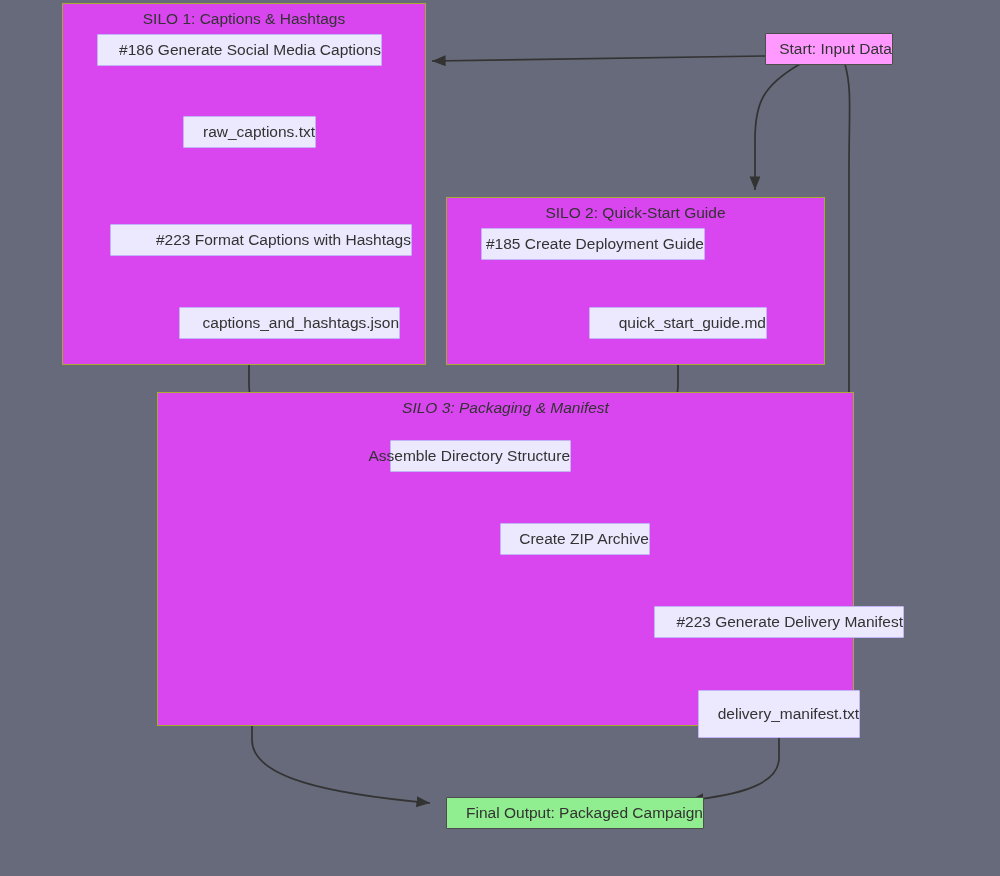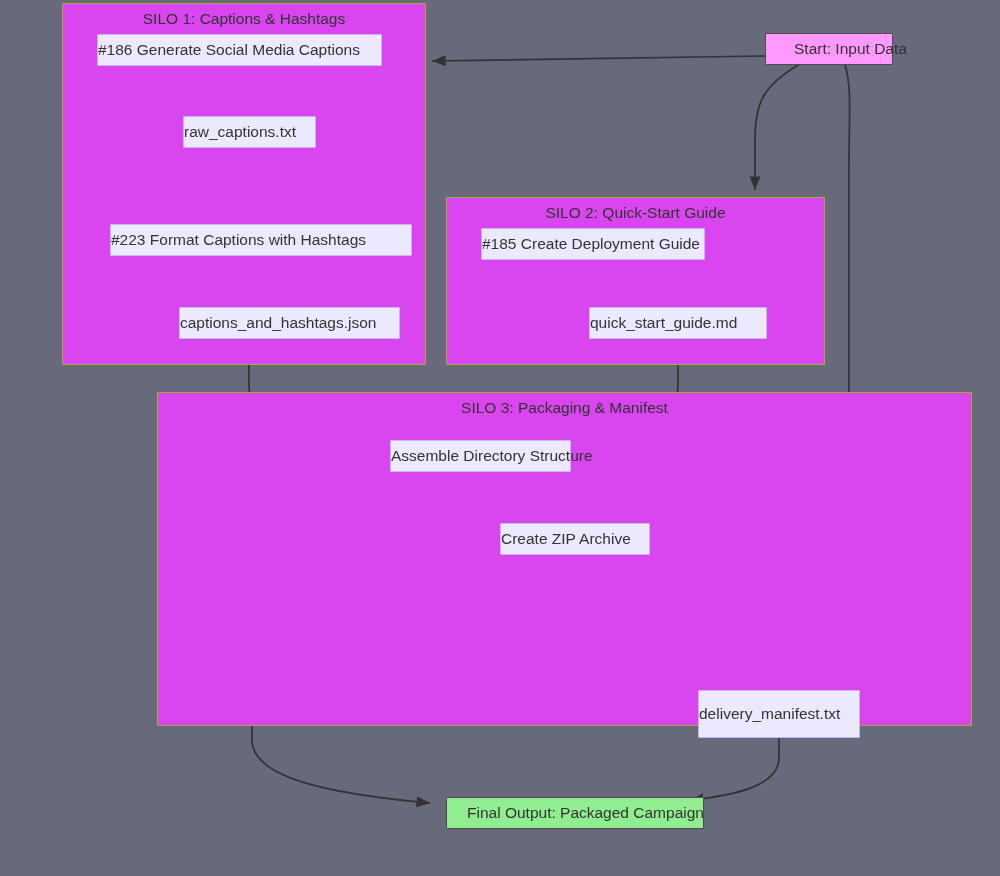--- a/index.html
+++ b/index.html
@@ -37,21 +37,21 @@
     left: 0;
     font-size: 15.5px;
     color: #333333;
     white-space: nowrap;
   }
   .node {
     position: absolute;
     box-sizing: border-box;
     display: flex;
     align-items: center;
-    justify-content: flex-start;
+    justify-content: flex-end;
     font-size: 15.5px;
     color: #333333;
     white-space: nowrap;
     border-radius: 1px;
   }
   .node.proc {
     background: #ece8fd;
     border: 1.3px solid #c3b5f5;
   }
   .node.start {
@@ -108,21 +108,21 @@
   </svg>
 
   <div class="silo" style="left:62px; top:3px; width:364px; height:362px;">
     <div class="silo-title">SILO 1: Captions &amp; Hashtags</div>
   </div>
 
   <div class="silo" style="left:446px; top:197px; width:379px; height:168px;padding-left:12px;">
     <div class="silo-title">SILO 2: Quick-Start Guide</div>
   </div>
 
-  <div class="silo" style="left:157px; top:392px; width:815px; height:334px;">
+  <div class="silo" style="left:157px; top:392px; width:697px; height:334px;font-style:italic;">
     <div class="silo-title">SILO 3: Packaging &amp; Manifest</div>
   </div>
 
   <div class="node start" style="left:765px; top:33px; width:128px; height:32px;">
     <span>Start: Input Data</span>
   </div>
 
   <div class="node proc" style="left:97px; top:34px; width:285px; height:32px;">
     <span>#186 Generate Social Media Captions</span>
   </div>
@@ -142,20 +142,23 @@
   <div class="node proc" style="left:589px; top:307px; width:178px; height:32px;">
     <span>quick_start_guide.md</span>
   </div>
 
   <div class="node proc" style="left:390px; top:440px; width:181px; height:32px;">
     <span>Assemble Directory Structure</span>
   </div>
   <div class="node proc" style="left:500px; top:523px; width:150px; height:32px;">
     <span>Create ZIP Archive</span>
   </div>
+  <div class="node proc" style="left:654px; top:606px; width:250px; height:32px;">
+    <span>#223 Generate Delivery Manifest</span>
+  </div>
   <div class="node proc" style="left:698px; top:690px; width:162px; height:48px;">
     <span>delivery_manifest.txt</span>
   </div>
 
   <div class="node final" style="left:446px; top:797px; width:258px; height:32px;padding-left:20px;">
     <span>Final Output: Packaged Campaign</span>
   </div>
 
 </div>
 

